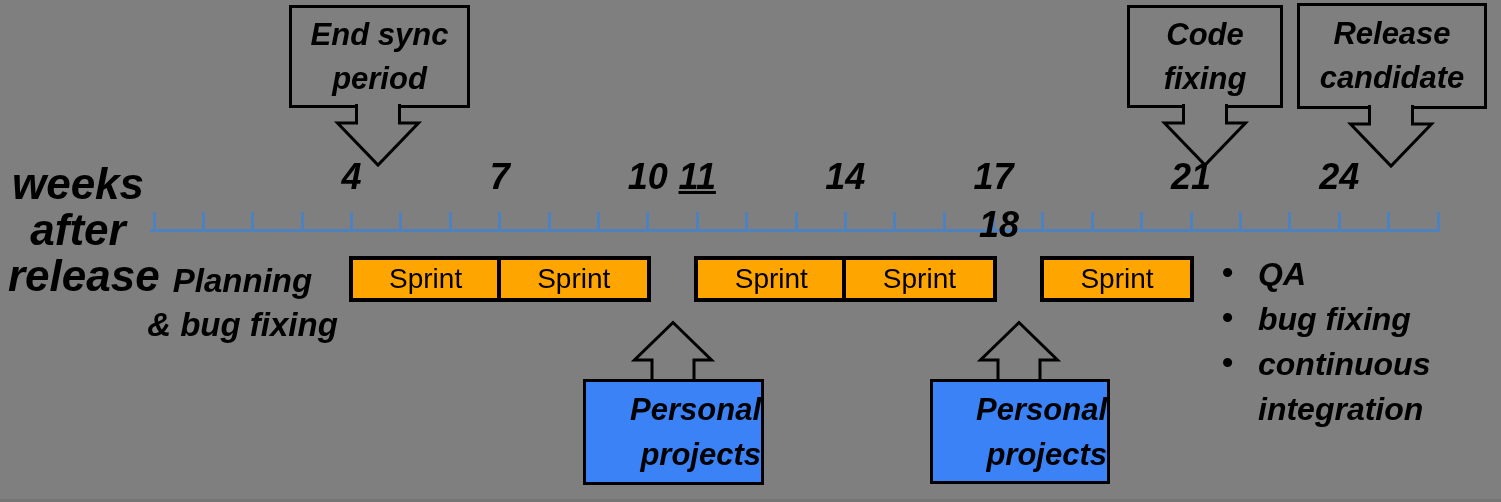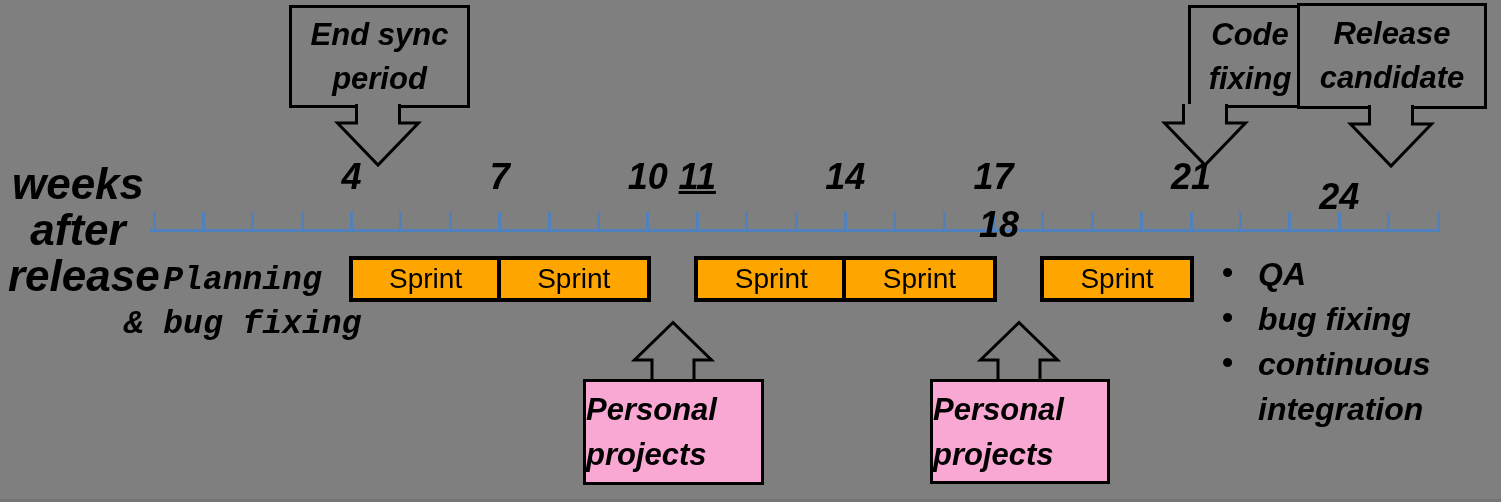--- a/index.html
+++ b/index.html
@@ -30,36 +30,36 @@
 
   
   .week-label{
     position:absolute;top:156px;transform:translateX(-50%);
     font-style:italic;font-weight:bold;font-size:36px;color:#000;white-space:nowrap;
   }
 
   
   .planning-label{
     position:absolute;left:120px;top:259px;width:245px;text-align:center;
-    font-style:italic;font-weight:bold;font-size:33px;line-height:44px;color:#000;font-family:Liberation Mono, monospace;
+    font-style:italic;font-weight:bold;font-size:33px;line-height:44px;color:#000;
   }
   .planning-label span{display:block;}
 
   
   .sprint{
     position:absolute;top:256px;height:46px;box-sizing:border-box;
     background:#ffa500;border:4px solid #000;
     display:flex;align-items:center;justify-content:center;
     font-size:28px;color:#000;font-style:normal;font-weight:normal;
   }
 
   
   .personal-box{
-    position:absolute;box-sizing:border-box;border:3px solid #000;background:#f9a8d4;
-    display:flex;flex-direction:column;align-items:flex-start;justify-content:center;
+    position:absolute;box-sizing:border-box;border:3px solid #000;background:#3b82f6;
+    display:flex;flex-direction:column;align-items:flex-end;justify-content:center;
     font-style:italic;font-weight:bold;font-size:31px;line-height:45px;color:#000;text-align:center;
   }
   .personal-box span{display:block;}
 
   
   .qa-list{
     position:absolute;left:1212px;top:252px;width:265px;margin:0;padding:0;list-style:none;
     font-style:italic;font-weight:bold;font-size:32px;line-height:45px;color:#000;
   }
   .qa-list li{position:relative;padding-left:46px;margin:0;}
@@ -73,21 +73,21 @@
 <div class="canvas">
 
   <div class="callout" style="left:289px;top:5px;width:181px;height:103px">
     <span>End sync</span>
     <span>period</span>
   </div>
   <svg class="block-arrow" style="left:336px;top:104px" width="84" height="63" viewBox="0 0 84 63">
     <path d="M 20.5 0 V 19 H 1.5 L 42 61 L 82.5 19 H 63.5 V 0" fill="#7f7f7f" stroke="#000" stroke-width="3" stroke-linejoin="miter"></path>
   </svg>
 
-  <div class="callout" style="left:1188px;top:5px;width:124px;height:103px">
+  <div class="callout" style="left:1127px;top:5px;width:156px;height:103px">
     <span>Code</span>
     <span>fixing</span>
   </div>
   <svg class="block-arrow" style="left:1163px;top:104px" width="84" height="63" viewBox="0 0 84 63">
     <path d="M 20.5 0 V 19 H 1.5 L 42 61 L 82.5 19 H 63.5 V 0" fill="#7f7f7f" stroke="#000" stroke-width="3" stroke-linejoin="miter"></path>
   </svg>
 
   <div class="callout" style="left:1297px;top:3px;width:190px;height:106px">
     <span>Release</span>
     <span>candidate</span>
@@ -134,21 +134,21 @@
     </div>
   <div id="week-labels">
       <div class="week-label" style="left: 351.538px;">4</div>
       <div class="week-label" style="left: 499.692px;">7</div>
       <div class="week-label" style="left: 647.846px;">10</div>
       <div class="week-label" style="left: 697.231px; text-decoration: underline;">11</div>
       <div class="week-label" style="left: 845.385px;">14</div>
       <div class="week-label" style="left: 993.538px;">17</div>
       <div class="week-label" style="left: 999px; margin-top: 48px;">18</div>
       <div class="week-label" style="left: 1191.08px;">21</div>
-      <div class="week-label" style="left: 1339.23px; margin-top: 20px;">24</div>
+      <div class="week-label" style="left: 1339.23px;">24</div>
     </div>
 
   <div class="planning-label">
     <span>Planning</span>
     <span>&amp; bug fixing</span>
   </div>
 
   <div id="sprints">
       <div class="sprint" style="left: 348.538px; width: 154.154px;">Sprint</div>
       <div class="sprint" style="left: 496.692px; width: 154.154px;">Sprint</div>

